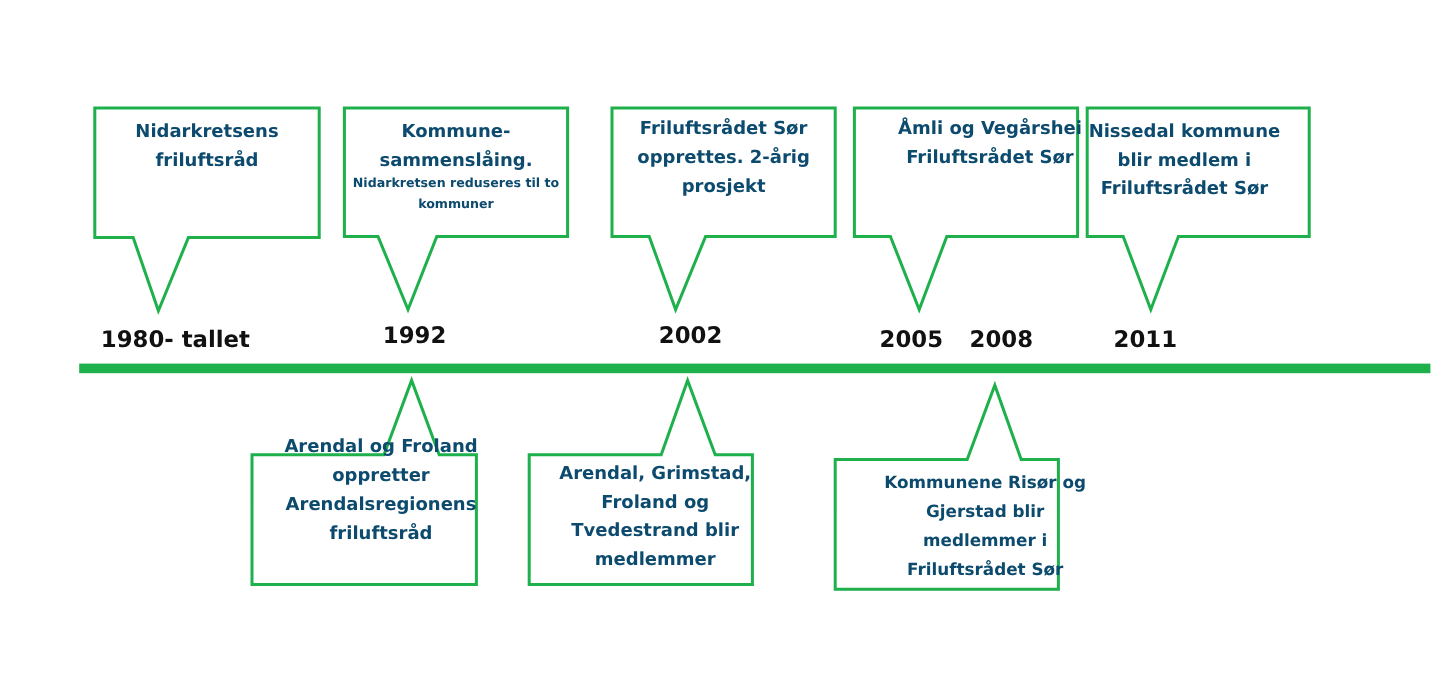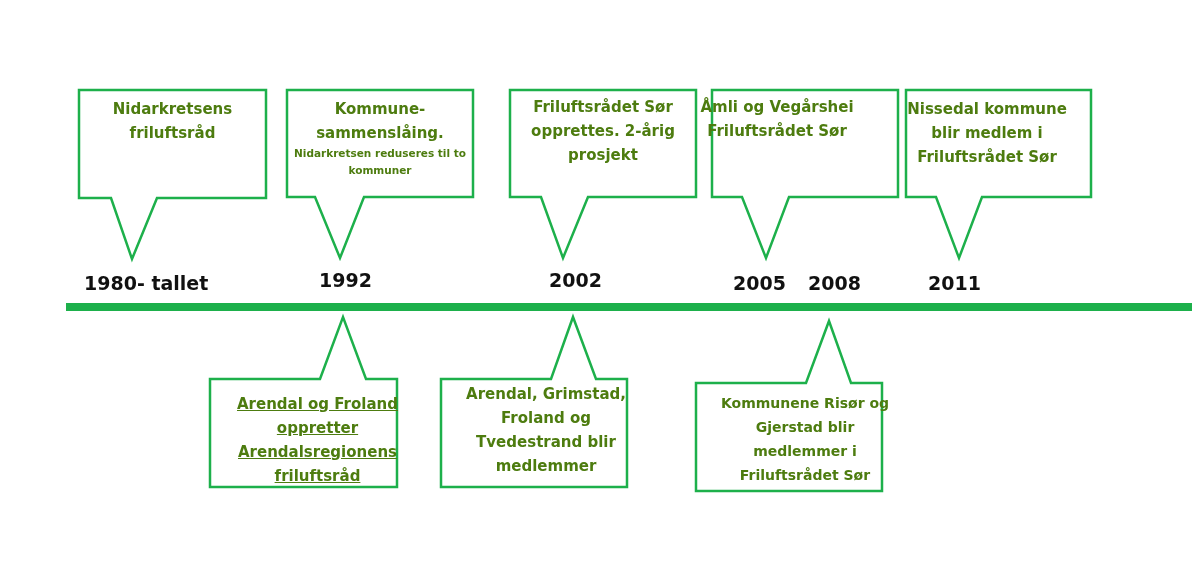--- a/index.html
+++ b/index.html
@@ -1,20 +1,20 @@
 <!DOCTYPE html>
 <html><head>
 <meta charset="utf-8">
 <style>
   html, body { margin: 0; padding: 0; background: #ffffff; }
   body { width: 1200px; height: 574px; position: relative; overflow: hidden;
          font-family: "DejaVu Sans", "Liberation Sans", sans-serif; color: #111; }
   svg.shapes { position: absolute; left: 0; top: 0; }
   .callout-text { position: absolute; text-align: center; font-weight: bold;
-                  font-size: 15px; line-height: 24px; color: #4d7c0f;
+                  font-size: 15px; line-height: 24px; color: #0c4a6e;
                   display: flex; flex-direction: column; align-items: center; }
   .callout-text .sub { font-size: 10.5px; line-height: 17px; font-weight: bold; }
   .year { position: absolute; font-weight: bold; font-size: 19px; color: #111; white-space: nowrap; }
   .line { position: absolute; left: 66px; top: 303px; width: 1126px; height: 8px; background: #1db04b; }
 </style>
 </head>
 <body>
 
 <svg class="shapes" width="1200" height="574">
   <g fill="#ffffff" stroke="#1db04b" stroke-width="2.5" stroke-linejoin="miter">
@@ -51,43 +51,43 @@
   <div class="sub">Nidarkretsen reduseres til to</div>
   <div class="sub">kommuner</div>
 </div>
 
 <div class="callout-text" style="left:510px;top:95px;width:186px;">
   <div>Friluftsrådet Sør</div>
   <div>opprettes. 2-årig</div>
   <div>prosjekt</div>
 </div>
 
-<div class="callout-text" style="left:684px;top:95px;width:186px;">
+<div class="callout-text" style="left:712px;top:95px;width:186px;padding-left:20px;">
   <div>Åmli og Vegårshei</div>
   <div>Friluftsrådet Sør</div>
 </div>
 
 <div class="callout-text" style="left:906px;top:97px;width:162px;">
   <div>Nissedal kommune</div>
   <div>blir medlem i</div>
   <div>Friluftsrådet Sør</div>
 </div>
 
-<div class="callout-text" style="left:210px;top:392px;width:215px;text-decoration:underline;">
+<div class="callout-text" style="left:210px;top:360px;width:215px;">
   <div>Arendal og Froland</div>
   <div>oppretter</div>
   <div>Arendalsregionens</div>
   <div>friluftsråd</div>
 </div>
 
 <div class="callout-text" style="left:441px;top:382px;width:210px;">
   <div>Arendal, Grimstad,</div>
   <div>Froland og</div>
   <div>Tvedestrand blir</div>
   <div>medlemmer</div>
 </div>
 
-<div class="callout-text" style="left:712px;top:391px;width:186px;font-size:14px;">
+<div class="callout-text" style="left:728px;top:391px;width:186px;font-size:14px;">
   <div>Kommunene Risør og</div>
   <div>Gjerstad blir</div>
   <div>medlemmer i</div>
   <div>Friluftsrådet Sør</div>
 </div>
 
 </body></html>

